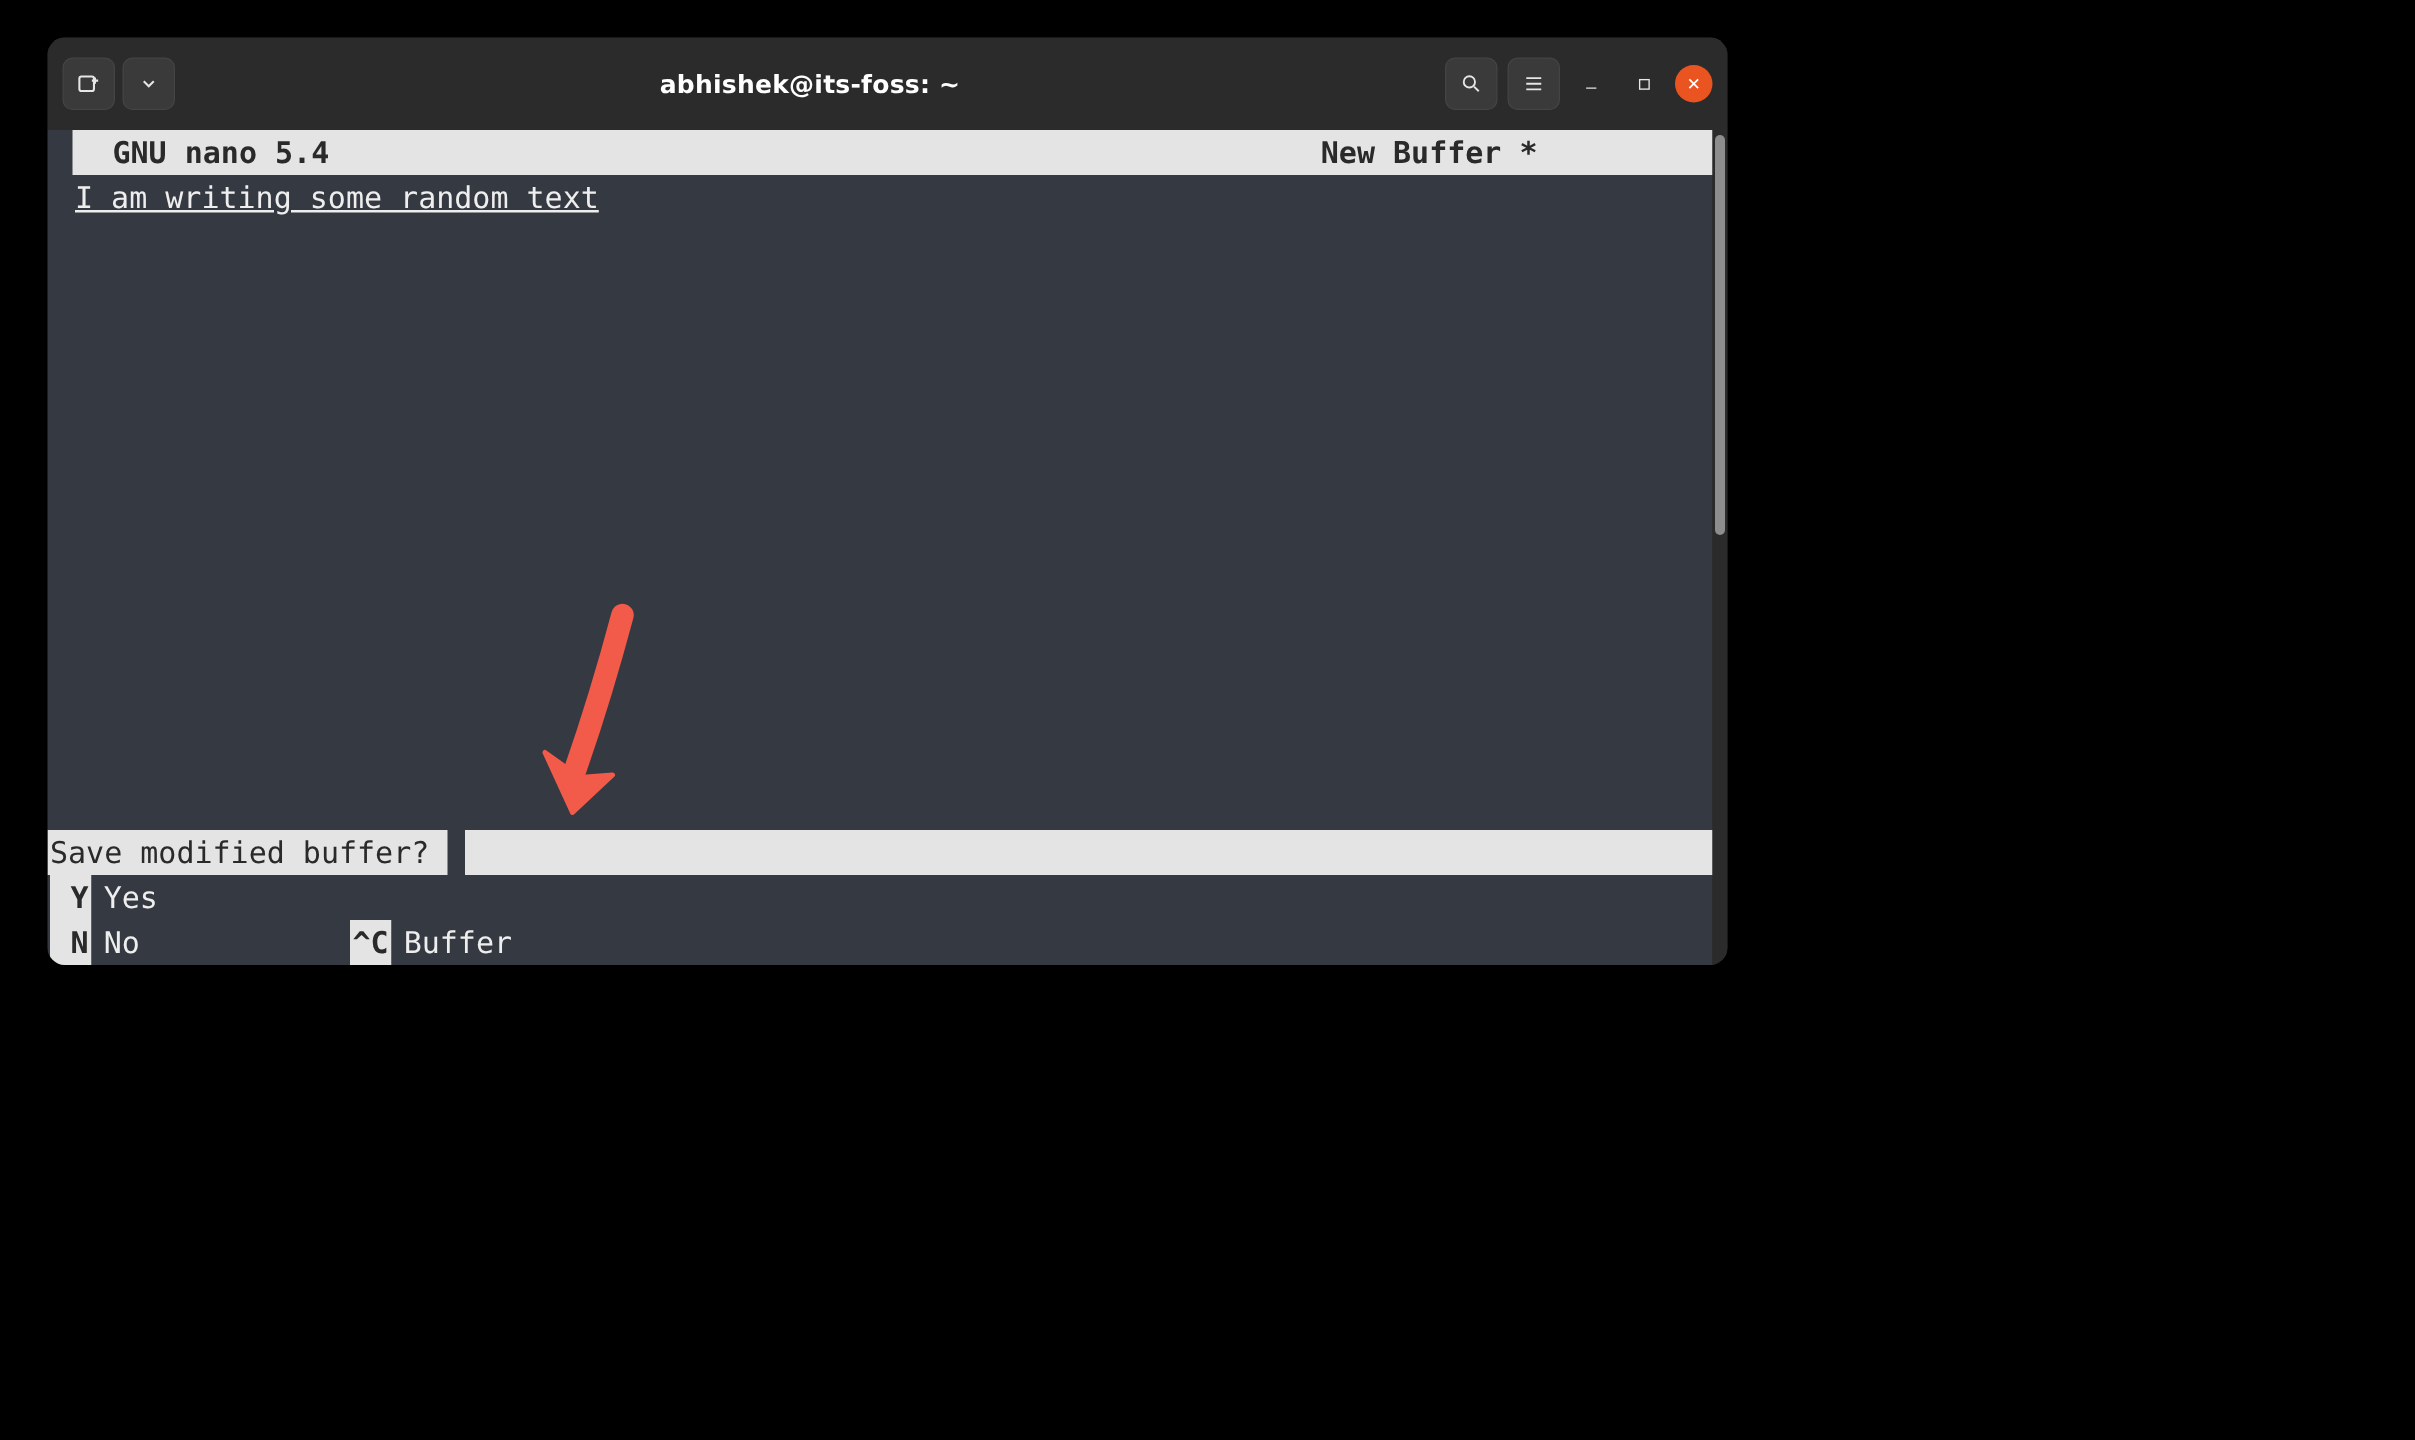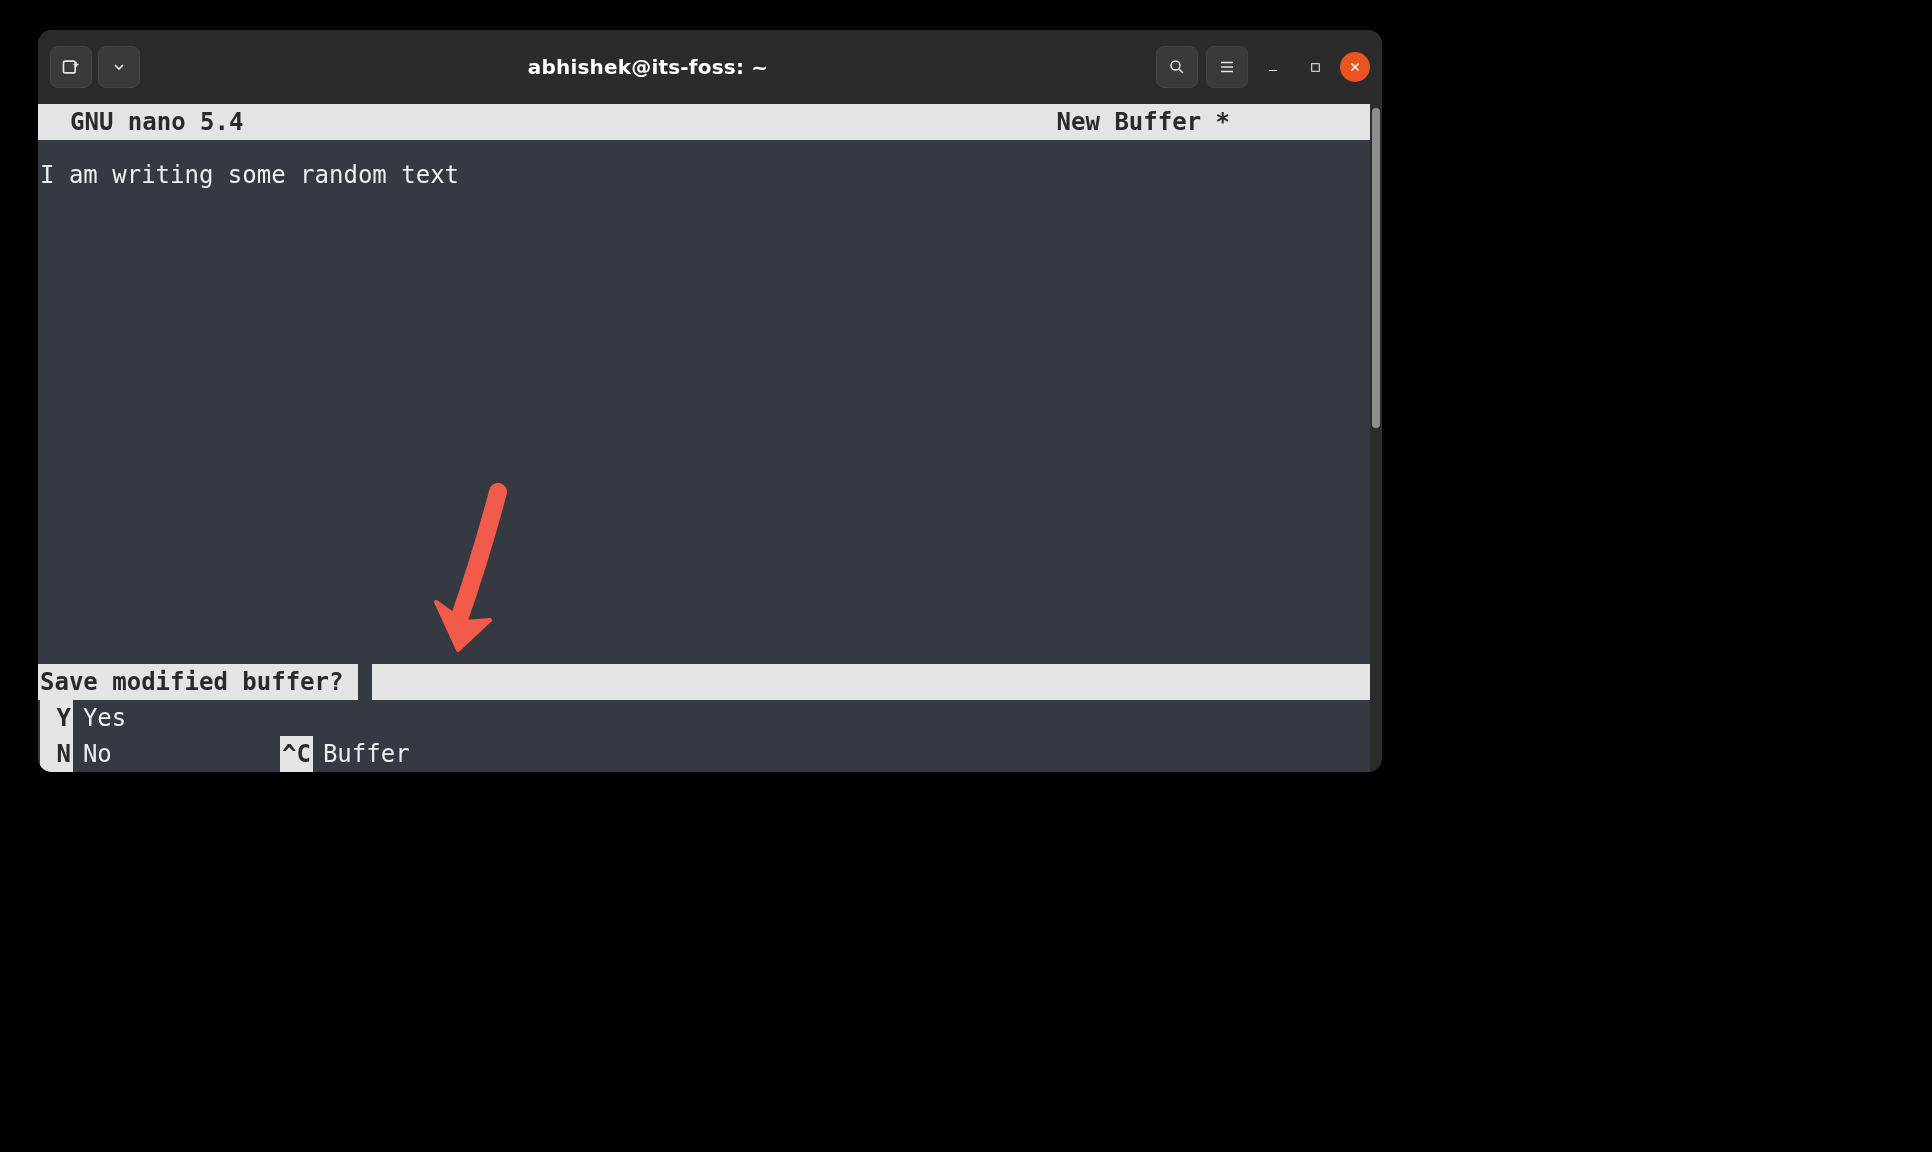--- a/index.html
+++ b/index.html
@@ -82,42 +82,44 @@
     left: 2px; right: 2px;
     top: 4px;
     height: 320px;
     background: #8d8d8d;
     border-radius: 4px;
   }
   .row {
     height: 36px;
     white-space: pre;
     padding-left: 2px;
+    margin-left: 20px;
   }
   .header-row {
     background: #e4e4e4;
     color: #2a2a2a;
     display: flex;
     font-weight: 600;
   }
   .header-left { padding-left: 30px; }
   .header-center { flex:1; text-align: right; padding-right: 140px; }
   .editor-area {
     font-weight: 500;
-    padding-top: 17px;
+    padding-top: 0;
+    text-decoration: underline;
   }
   .prompt-bar {
     position: absolute;
     left: 0; right: 0;
     bottom: 72px;
     height: 36px;
     background: #e4e4e4;
     color: #2a2a2a;
     white-space: pre;
-    font-weight: 700;
+    font-weight: 400;
     display: flex;
     align-items: center;
   }
   .prompt-text { padding-left: 2px; }
   .cursor-gap {
     display: inline-block;
     width: 14px; height: 100%;
     background: #353941;
     vertical-align: top;
   }

